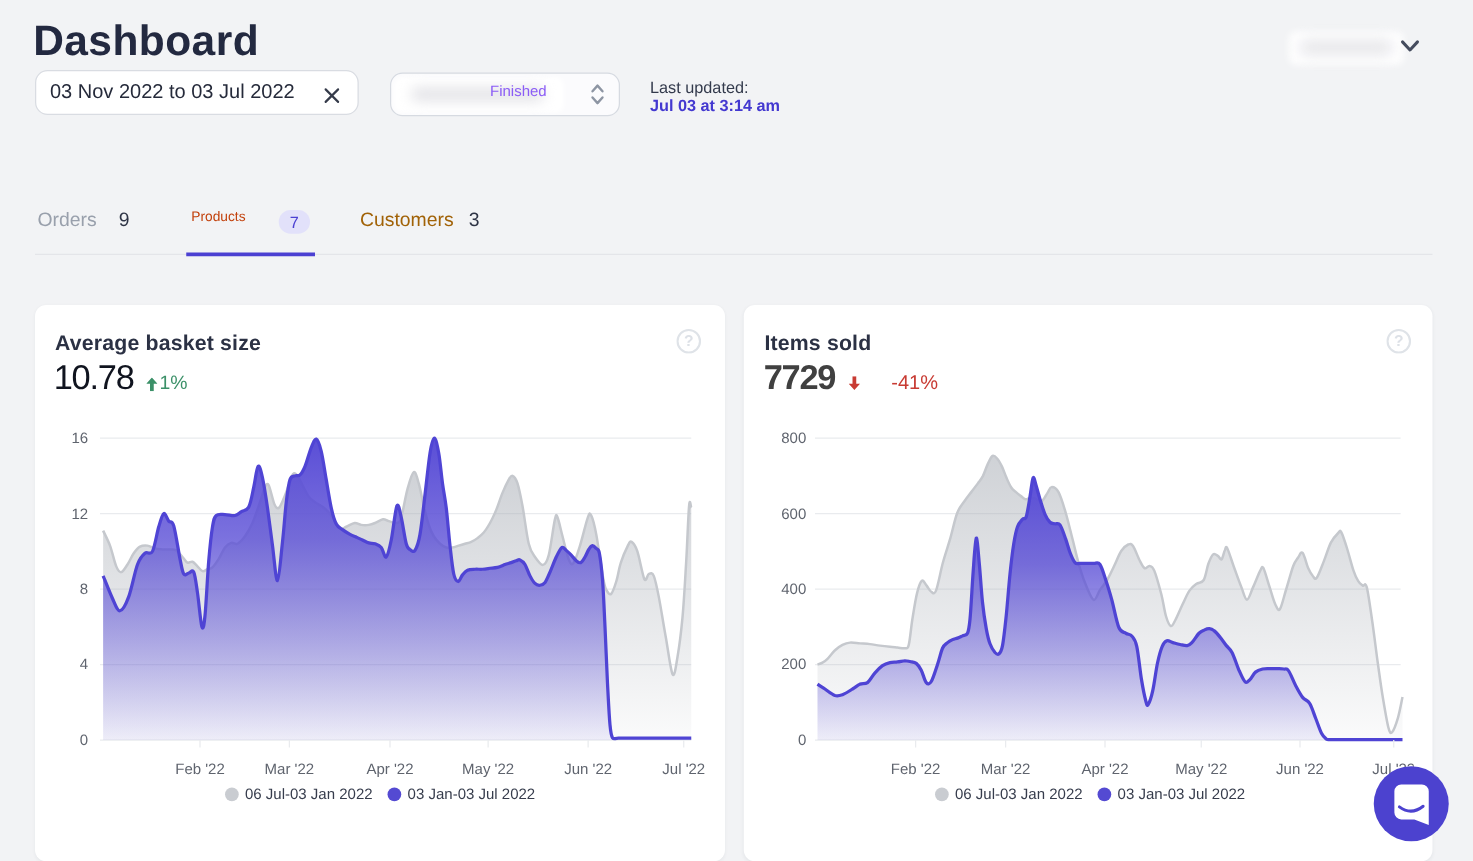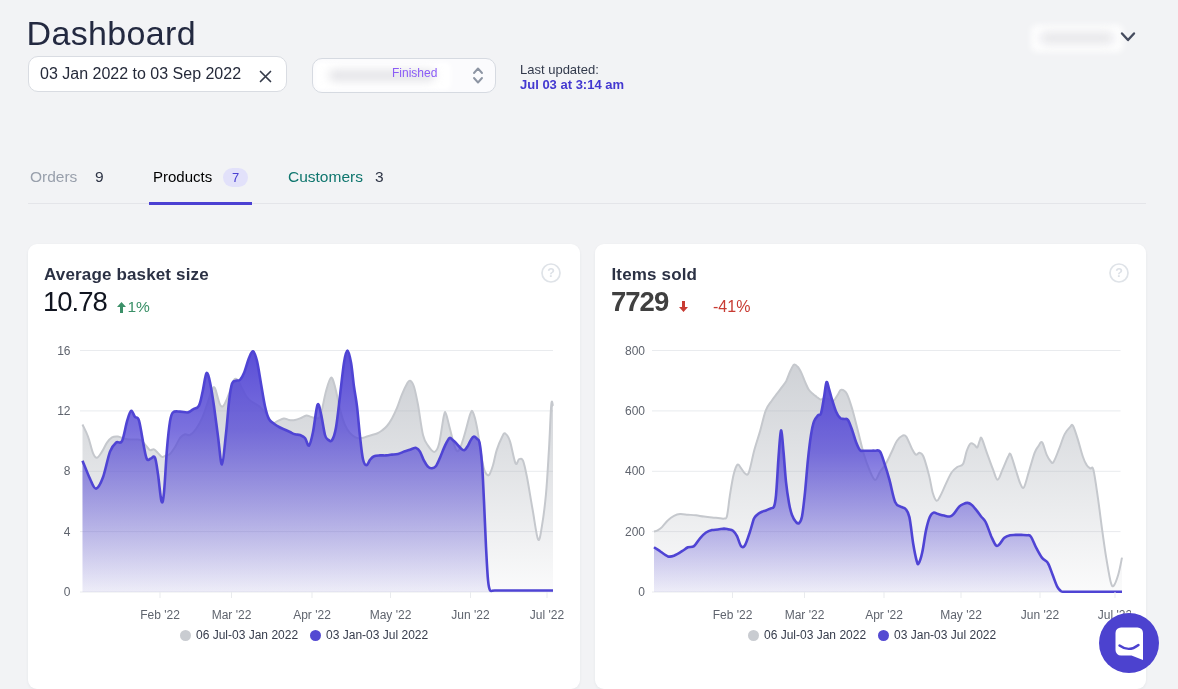--- a/index.html
+++ b/index.html
@@ -1,23 +1,23 @@
 <!DOCTYPE html>
 <html><head><meta charset="utf-8">
 <style>
 * { margin:0; padding:0; box-sizing:border-box; }
 html,body { width:1178px; height:689px; overflow:hidden; background:#f2f3f5;
   font-family:"Liberation Sans", sans-serif; position:relative; }
 .abs { position:absolute; }
 </style></head>
 <body>
-<div class="abs" style="left:26.5px;top:14px;font-size:34px;font-weight:400;color:#232940;letter-spacing:0.35px">Dashboard</div>
+<div class="abs" style="left:26.5px;top:14px;font-size:34px;font-weight:700;color:#232940;letter-spacing:0.35px">Dashboard</div>
 
 <div class="abs" style="left:27.5px;top:56px;width:259px;height:36px;background:#fff;border:1px solid #d9dce2;border-radius:10px"></div>
-<div class="abs" style="left:40px;top:65px;font-size:16px;color:#252a3a">03 Jan 2022 to 03 Sep 2022</div>
+<div class="abs" style="left:40px;top:65px;font-size:16px;color:#252a3a">03 Nov 2022 to 03 Jul 2022</div>
 <svg class="abs" style="left:258px;top:69px" width="15" height="15" viewBox="0 0 15 15">
     <path d="M2.5 2.5 L12.5 12.5 M12.5 2.5 L2.5 12.5" stroke="#353b4a" stroke-width="1.7" stroke-linecap="round"></path>
   </svg>
 
 <div class="abs" style="left:312px;top:57.5px;width:184px;height:35px;background:#fbfbfd;border:1px solid #d6dae1;border-radius:10px;overflow:hidden">
   <div style="position:absolute;left:2px;top:3px;width:136px;height:28px;background:#fff;border-radius:6px;filter:blur(2px)"></div>
   <div style="position:absolute;left:16px;top:11px;width:106px;height:11px;background:#e3e3e7;border-radius:5px;filter:blur(5px)"></div>
 </div>
 <div class="abs" style="left:392px;top:66px;font-size:12px;color:#8b5cf6">Finished</div>
 <svg class="abs" style="left:471px;top:64.5px" width="14" height="21" viewBox="0 0 14 21">
@@ -29,23 +29,23 @@
 <div class="abs" style="left:520px;top:77px;font-size:13px;font-weight:700;color:#4338d0">Jul 03 at 3:14 am</div>
 
 <div class="abs" style="left:1031px;top:25px;width:92px;height:27px;background:rgba(255,255,255,0.92);border-radius:6px;filter:blur(3px)"></div>
 <div class="abs" style="left:1040px;top:32px;width:74px;height:12px;background:#e7e7ea;border-radius:6px;filter:blur(5px)"></div>
 <svg class="abs" style="left:1119px;top:30px" width="18" height="14" viewBox="0 0 18 14">
     <path d="M3 3.5 L9 10 L15 3.5" fill="none" stroke="#454c5e" stroke-width="2.4" stroke-linecap="round" stroke-linejoin="round"></path>
   </svg>
 
 <div class="abs" style="left:30px;top:168px;font-size:15.5px;color:#99a0ac">Orders</div>
 <div class="abs" style="left:95px;top:168px;font-size:15.5px;color:#2e3445">9</div>
-<div class="abs" style="left:153px;top:168px;font-size:15px;color:#000000">Products</div>
+<div class="abs" style="left:153px;top:168px;font-size:11px;color:#c2410c">Products</div>
 <div class="abs" style="left:223px;top:167.5px;width:25px;height:19px;background:#e2e1fa;border-radius:10px;text-align:center;font-size:13px;line-height:19px;color:#4b40d2">7</div>
-<div class="abs" style="left:288px;top:168px;font-size:15.5px;color:#0f766e">Customers</div>
+<div class="abs" style="left:288px;top:168px;font-size:15.5px;color:#a16207">Customers</div>
 <div class="abs" style="left:375px;top:168px;font-size:15.5px;color:#2e3445">3</div>
 <div class="abs" style="left:28px;top:203px;width:1118px;height:1px;background:#e4e5e9"></div>
 <div class="abs" style="left:149px;top:201.5px;width:103px;height:3px;background:#4b40d2"></div>
 
 <div class="abs" style="left:27.5px;top:244px;width:552.5px;height:445px;background:#fff;border-radius:9px;box-shadow:0 1px 3px rgba(40,50,70,0.06)"></div>
 <div class="abs" style="left:44px;top:265px;font-size:17px;font-weight:700;color:#2b3144;letter-spacing:0.15px">Average basket size</div>
 <div class="abs" style="left:43px;top:286px;font-size:27.5px;font-weight:400;color:#10141f;letter-spacing:-1px">10.78</div>
 <svg class="abs" style="left:116.5px;top:302px" width="9" height="11" viewBox="0 0 9 11">
     <path d="M4.5 0 L9 5 L6 5 L6 11 L3 11 L3 5 L0 5 Z" fill="#3b9068"></path>
   </svg>

